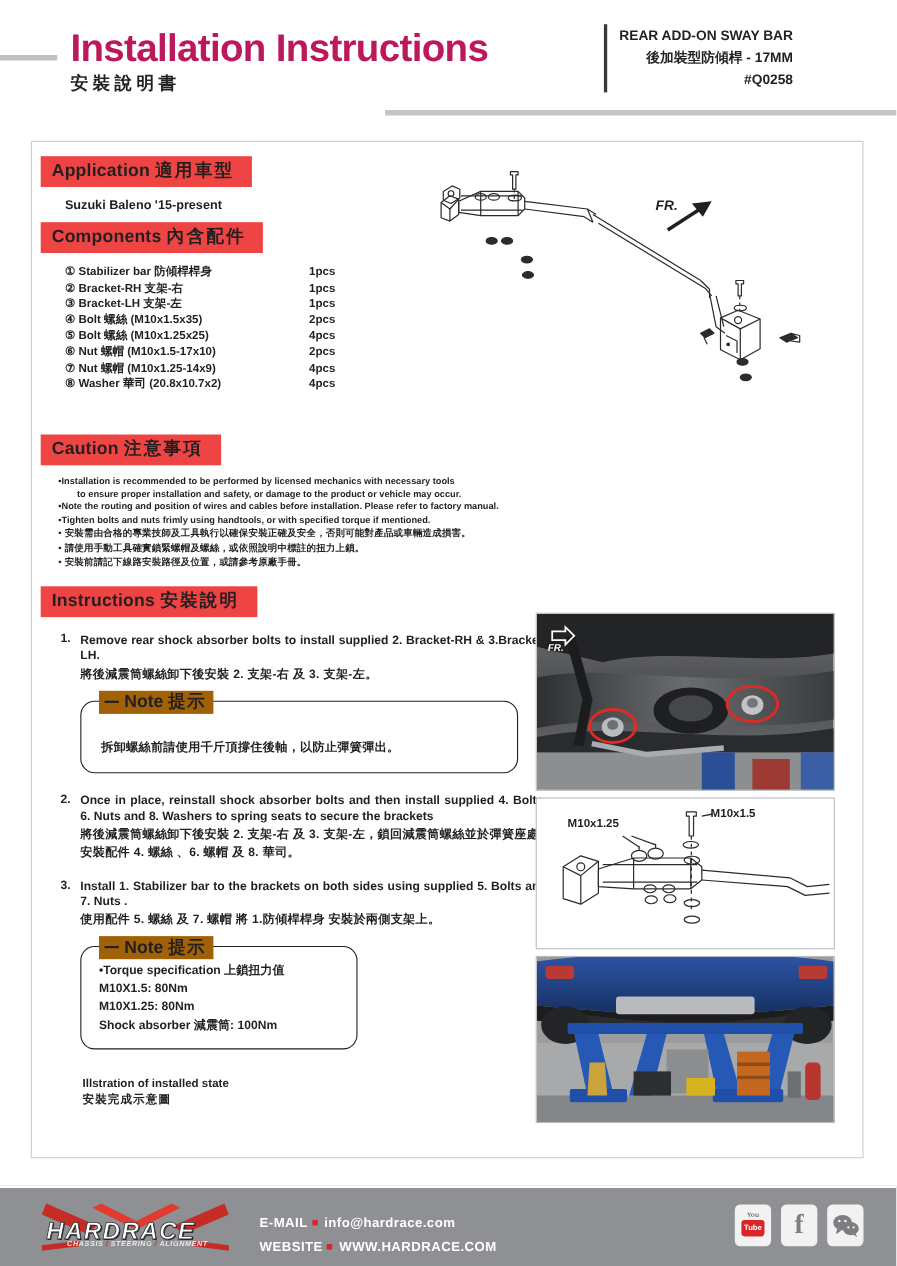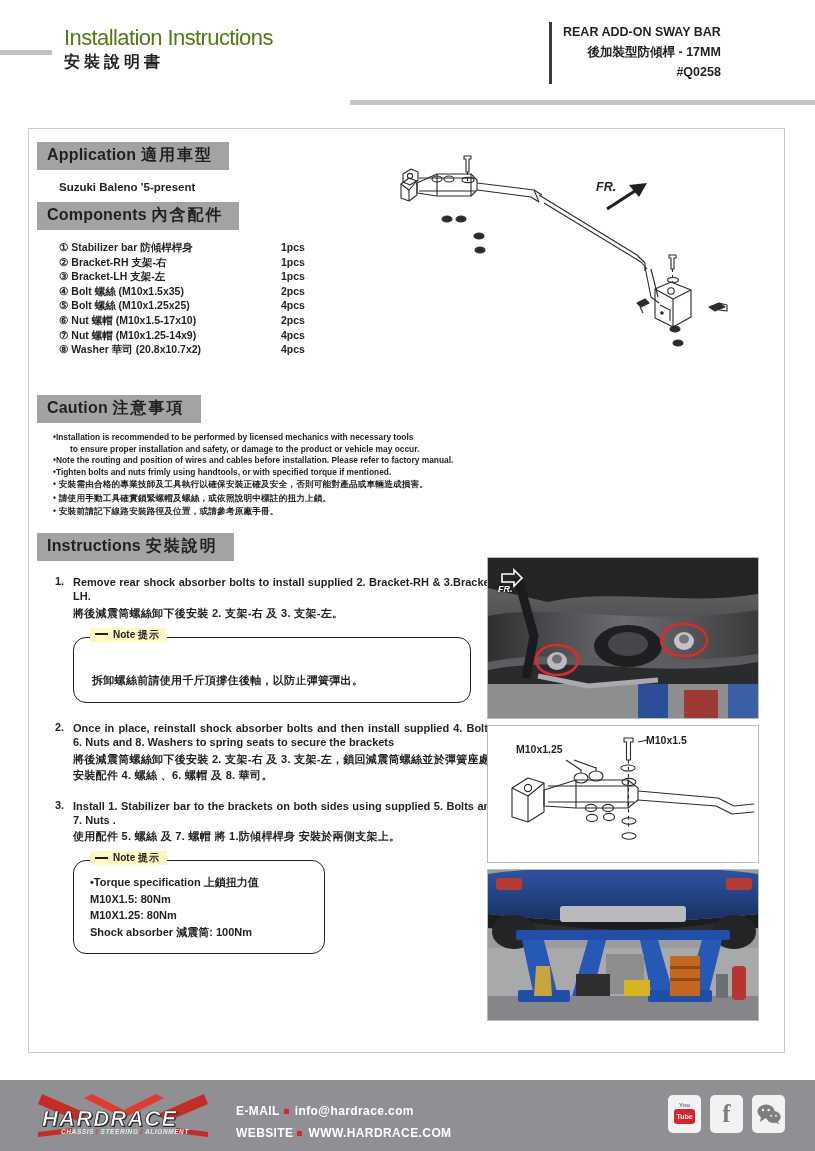--- a/index.html
+++ b/index.html
@@ -26,25 +26,25 @@
     position: absolute;
     left: 0; top: 50px;
     width: 52px; height: 5px;
     background: #bfc1c3;
   }
   .title-block {
     position: absolute;
     left: 64px; top: 26px;
   }
   .title-en {
-    font-size: 22px;
-    font-weight: normal;
+    font-size: 35px;
+    font-weight: bold;
     letter-spacing: -0.6px;
     line-height: 1.05;
-    color: #4d7c0f;
+    color: #be185d;
   }
   .title-zh {
     font-size: 16px;
     font-weight: bold;
     letter-spacing: 4px;
     margin-top: 3px;
     color: #231f20;
   }
   .product-block {
     position: absolute;
@@ -73,21 +73,21 @@
     position: absolute;
     left: 28px; top: 128px;
     width: 757px; height: 925px;
     border: 1px solid #c9cbcd;
     background: #ffffff;
     box-sizing: border-box;
   }
 
   .section-head {
     display: inline-block;
-    background: #a3a3a3;
+    background: #ef4444;
     font-size: 16px;
     font-weight: bold;
     color: #231f20;
     padding: 3px 16px 4px 10px;
     letter-spacing: 0.2px;
     white-space: nowrap;
   }
   .section-head .zh { letter-spacing: 2px; }
 
   
@@ -162,23 +162,23 @@
   .note-box {
     position: relative;
     margin: 16px 0 0 18px;
     border: 1.6px solid #231f20;
     border-radius: 13px;
     box-sizing: border-box;
   }
   .note-label {
     position: absolute;
     top: -10px; left: 16px;
-    background: #fef9c3;
+    background: #a16207;
     padding: 0 7px 0 5px;
-    font-size: 10px;
+    font-size: 16px;
     font-weight: bold;
     color: #231f20;
     white-space: nowrap;
   }
   .note-label .dash {
     display: inline-block;
     width: 13px;
     height: 2px;
     background: #231f20;
     vertical-align: middle;
@@ -404,21 +404,21 @@
   <div class="header-rule-bottom"></div>
 </div>
 
 <div class="sheet">
 
   <div class="app-section">
     <div class="section-head">
       <span>Application</span>
       <span class="zh">適用車型</span>
     </div>
-    <div class="app-value">Suzuki Baleno '5-present</div>
+    <div class="app-value">Suzuki Baleno '15-present</div>
   </div>
 
   <div class="comp-section">
     <div class="section-head">
       <span>Components</span>
       <span class="zh">內含配件</span>
     </div>
     <div class="comp-list">
       <div class="comp-row">
         <span class="comp-name">① Stabilizer bar 防傾桿桿身</span>
@@ -523,20 +523,24 @@
         <div class="note-inner" style="padding:13px 16px 13px 16px;">
           <div class="note-line">•Torque specification 上鎖扭力值</div>
           <div class="note-line">M10X1.5: 80Nm</div>
           <div class="note-line">M10X1.25: 80Nm</div>
           <div class="note-line">Shock absorber 減震筒: 100Nm</div>
         </div>
       </div>
     </div>
   </div>
 
+  <div class="closing">
+    <div>Illstration of installed state</div>
+    <div class="zh">安裝完成示意圖</div>
+  </div>
 
   <div class="exploded">
     <svg width="398" height="228" viewBox="0 0 398 228">
       <g fill="none" stroke="#2b2b2d" stroke-width="1.1" stroke-linejoin="round">
 
         <path d="M22 37 L30 31 L38 34 L38 48 L30 54 L22 51 Z"></path>
         <path d="M22 37 L30 43 L38 34"></path>
         <path d="M30 43 L30 54"></path>
         <path d="M24 27 L32 22 L39 25 L39 33 L31 38 L24 35 Z"></path>
         <circle cx="31" cy="29" r="2.6"></circle>

